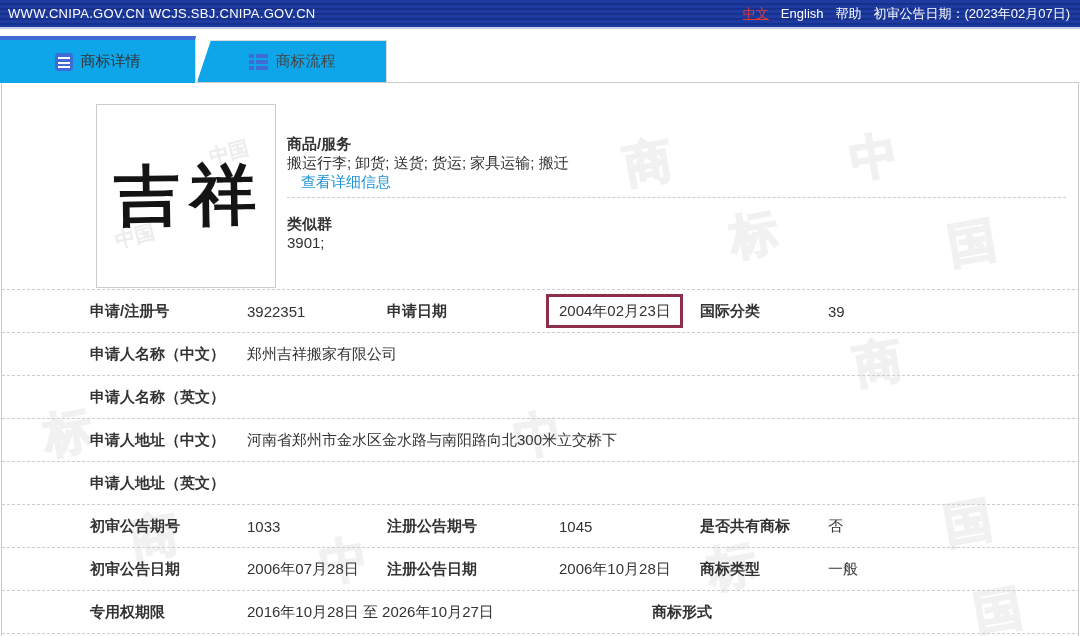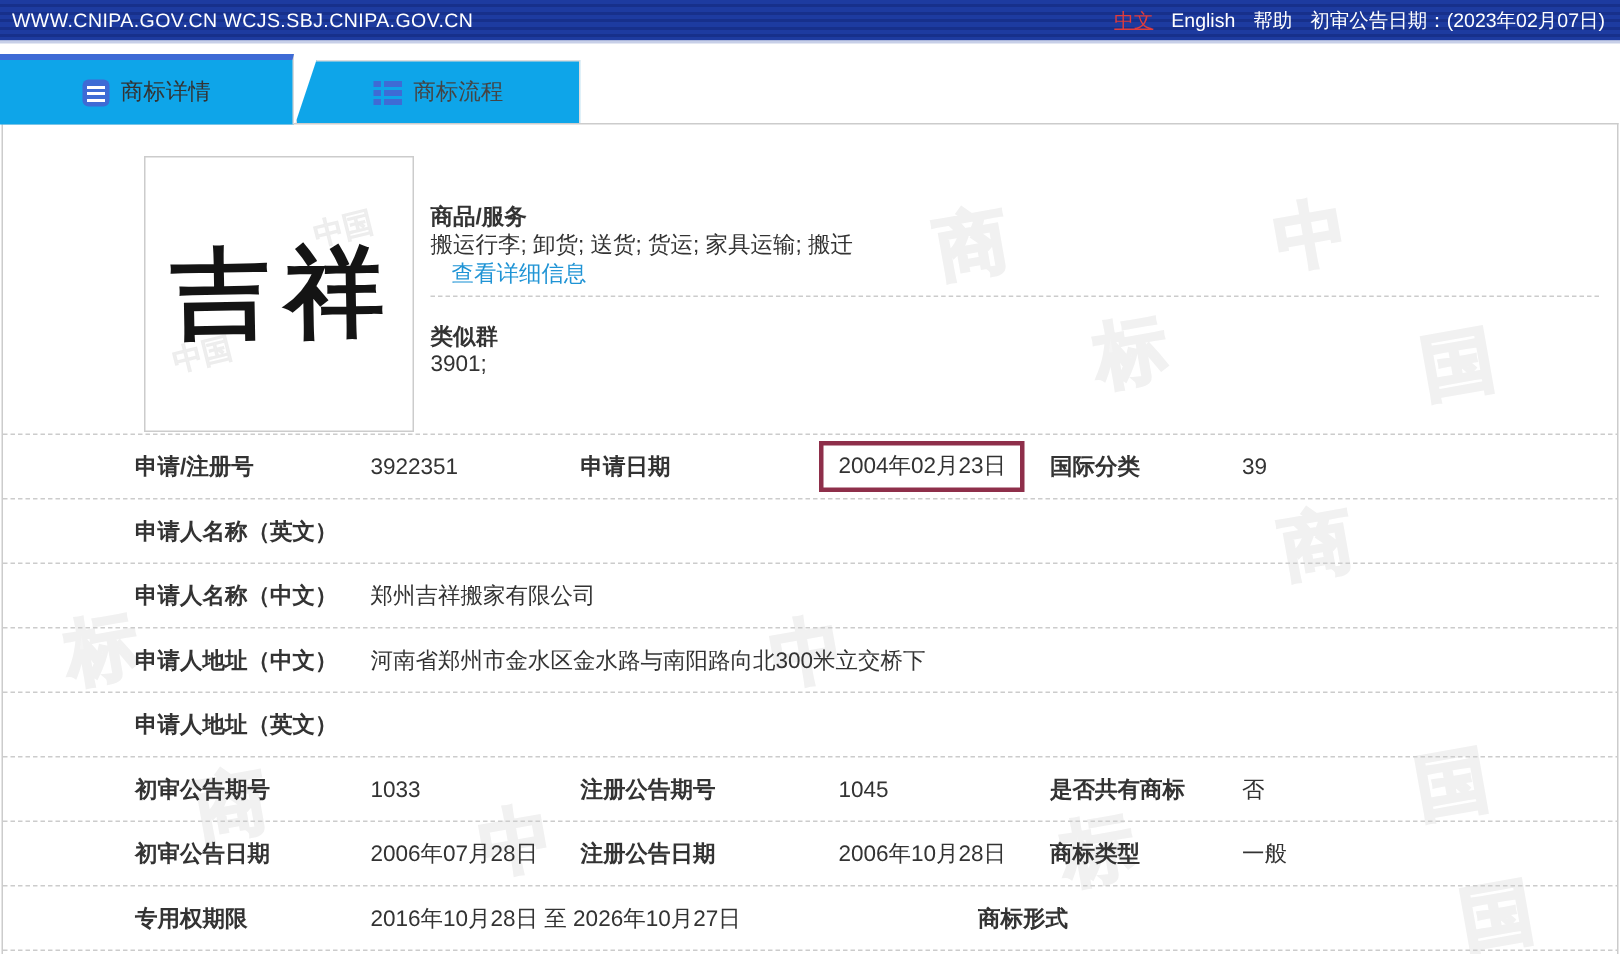--- a/index.html
+++ b/index.html
@@ -176,27 +176,27 @@
     <div class="row">
       <span class="lbl w1">申请/注册号</span>
       <span class="w2">3922351</span>
       <span class="lbl w3">申请日期</span>
       <span class="w4"><span class="hl">2004年02月23日</span></span>
       <span class="lbl w5">国际分类</span>
       <span class="wfull">39</span>
     </div>
 
     <div class="row">
+      <span class="lbl w1">申请人名称（中文）</span>
+      <span class="wfull">郑州吉祥搬家有限公司</span>
+    </div>
+
+    <div class="row">
       <span class="lbl w1">申请人名称（英文）</span>
       <span class="wfull"></span>
-    </div>
-
-    <div class="row">
-      <span class="lbl w1">申请人名称（中文）</span>
-      <span class="wfull">郑州吉祥搬家有限公司</span>
     </div>
 
     <div class="row">
       <span class="lbl w1">申请人地址（中文）</span>
       <span class="wfull">河南省郑州市金水区金水路与南阳路向北300米立交桥下</span>
     </div>
 
     <div class="row">
       <span class="lbl w1">申请人地址（英文）</span>
       <span class="wfull"></span>

